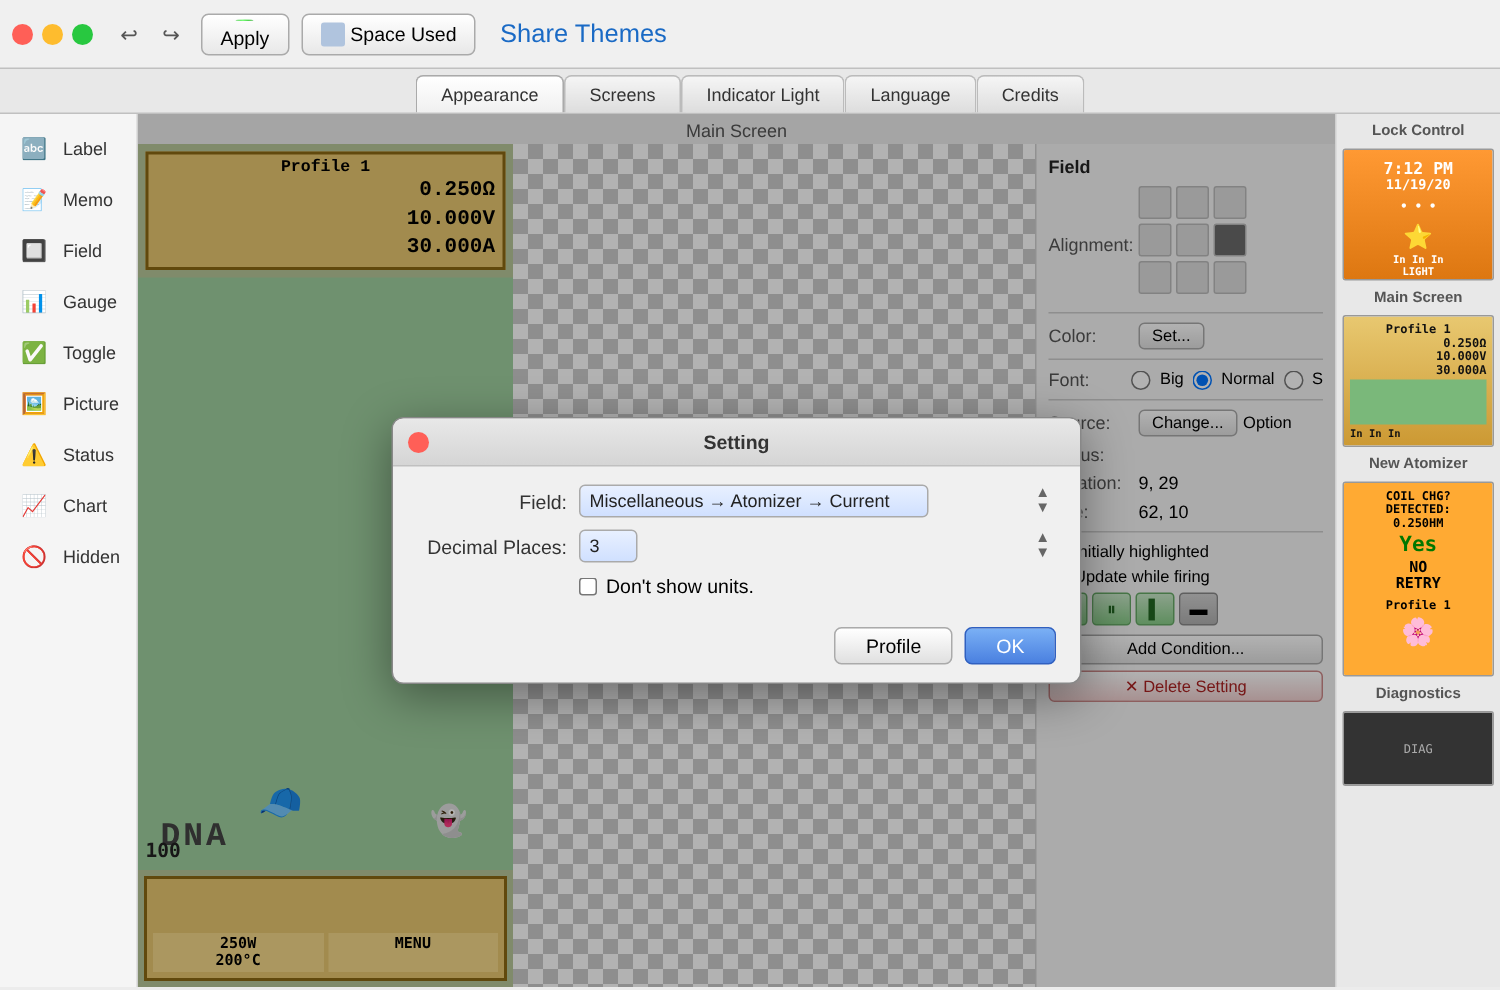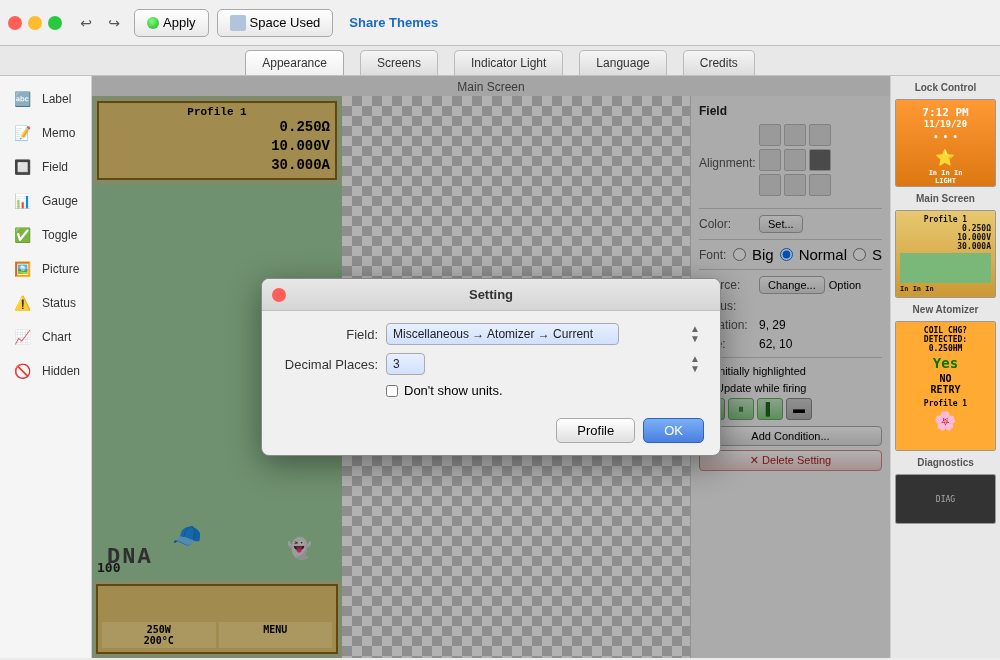--- a/index.html
+++ b/index.html
@@ -45,20 +45,21 @@
 
     .btn-apply {
       background: linear-gradient(to bottom, #ffffff, #e8e8e8);
       border: 1px solid #aaa;
       border-radius: 5px;
       padding: 3px 12px;
       cursor: pointer;
       display: flex; align-items: center; gap: 4px;
       font-size: 13px;
       height: 28px;
+      flex-direction: column;
     }
     .apply-dot {
       width: 12px; height: 12px; border-radius: 50%;
       background: radial-gradient(circle at 40% 35%, #7dff7d, #22aa22);
     }
 
     .btn-space-used {
       background: linear-gradient(to bottom, #ffffff, #e8e8e8);
       border: 1px solid #aaa;
       border-radius: 5px;
@@ -70,34 +71,33 @@
     }
     .space-icon {
       width: 16px; height: 16px;
       background: #b0c4de;
       border-radius: 2px;
     }
 
     .share-themes-link {
       color: #1a6ac5;
       text-decoration: none;
-      font-size: 13px;
+      font-size: 17px;
       cursor: pointer;
       margin-left: 8px;
-      font-weight: bold;
     }
 
     
     .tabs-bar {
       background: #e8e8e8;
       border-bottom: 1px solid #c0c0c0;
       display: flex;
       justify-content: center;
       padding: 4px 0 0 0;
-      gap: 16px;
+      gap: 0;
     }
     .tab {
       padding: 5px 16px;
       border: 1px solid #bbb;
       border-bottom: none;
       border-radius: 5px 5px 0 0;
       background: linear-gradient(to bottom, #f5f5f5, #ddd);
       cursor: pointer;
       font-size: 12px;
       color: #333;
@@ -516,21 +516,21 @@
       font-size: 10px;
     }
     .bottom-cell {
       background: #f5d88a;
       padding: 2px 4px;
       text-align: center;
       margin-top: 32px;
     }
 
     .option-label {
-      font-size: 15px;
+      font-size: 11px;
     }
   </style>
 </head>
 <body>
 
 <div class="toolbar">
   <div class="toolbar-left">
     <button class="win-btn win-close"></button>
     <button class="win-btn win-min"></button>
     <button class="win-btn win-max"></button>

